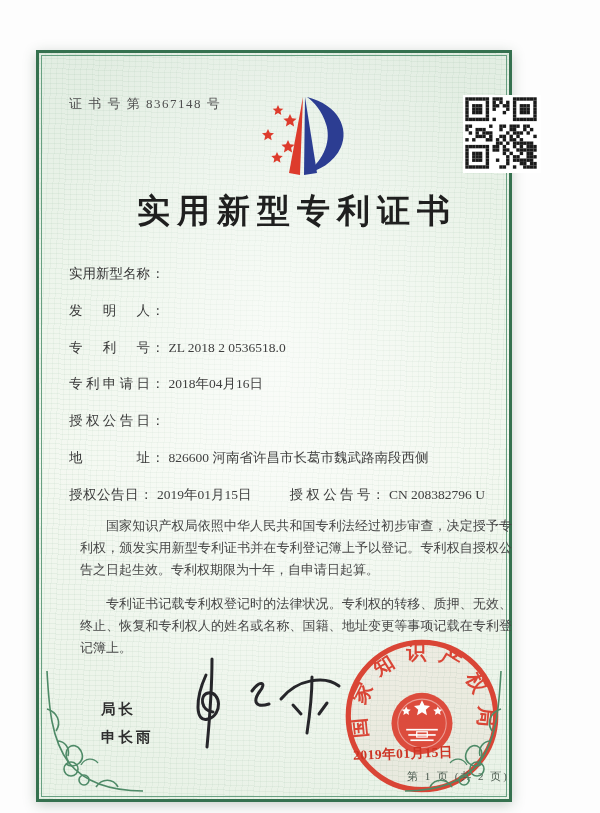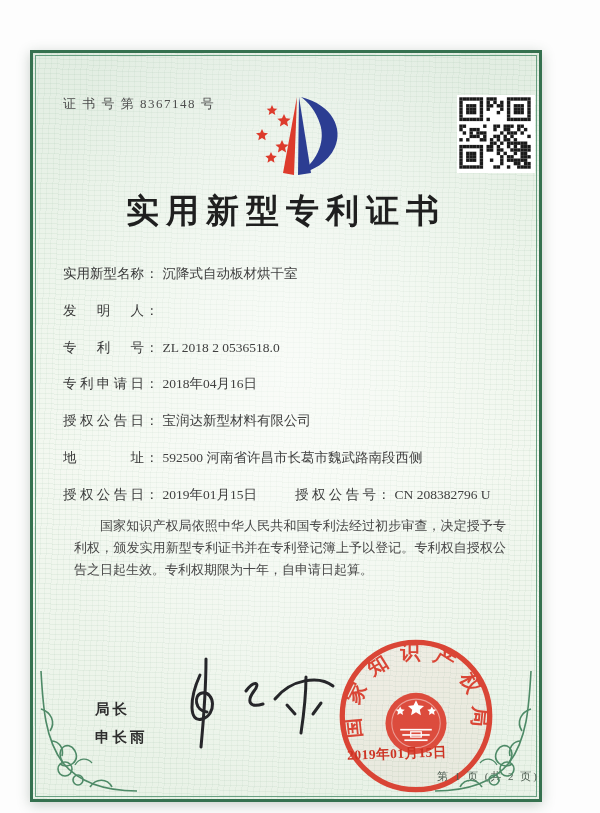--- a/index.html
+++ b/index.html
@@ -2,39 +2,39 @@
 <html><head>
 <meta charset="utf-8">
 <style>
   html,body{margin:0;padding:0;}
   body{
     width:600px;height:813px;position:relative;overflow:hidden;
     background:#fdfdfd;
     font-family:"Liberation Serif","DejaVu Serif",serif;
   }
   .cert{
-    position:absolute;left:30px;top:50px;width:512px;height:752px;
+    position:absolute;left:36px;top:50px;width:476px;height:752px;
     border:3px solid #35714f;
     box-sizing:border-box;
     box-shadow:0 3px 12px rgba(60,85,65,.28);
     background:
       radial-gradient(ellipse at 50% 42%, rgba(255,255,255,.6), rgba(255,255,255,0) 72%),
       repeating-linear-gradient(92deg, rgba(110,160,125,.07) 0 1px, rgba(0,0,0,0) 1px 6px),
       repeating-linear-gradient(2deg, rgba(110,160,125,.09) 0 1px, rgba(0,0,0,0) 1px 5px),
       linear-gradient(180deg,#e2ede2 0%,#edf5eb 30%,#f3f8f0 55%,#e9f2e7 100%);
     text-decoration: underline;
   }
   .cert::before{
     content:"";position:absolute;inset:2px;border:1px solid #67a081;pointer-events:none;
   }
   .cert-no{position:absolute;left:30px;top:42px;font-size:13px;color:#4d4d4d;letter-spacing:1.5px;}
   .logo{position:absolute;left:202px;top:34px;width:122px;height:96px;}
   .qr{position:absolute;left:424px;top:42px;width:78px;height:78px;background:#fff;}
   .title{position:absolute;top:136px;left:0;width:100%;text-align:center;
-    font-size:33px;font-weight:600;color:#1f1f1f;letter-spacing:7px;}
+    font-size:33px;font-weight:600;color:#1f1f1f;letter-spacing:7px;padding-left:23px;}
   .fields{position:absolute;left:30px;top:212px;right:24px;}
   .frow{display:flex;align-items:baseline;height:20px;margin-bottom:16.8px;
     font-size:13.5px;color:#3d3d3d;white-space:nowrap;}
   .lbl{display:inline-block;width:81px;text-align:justify;text-align-last:justify;color:#3a3a3a;}
   .colon{margin:0 4px 0 1px;}
   .val{color:#404040;}
   .pair2{margin-left:38px;display:flex;align-items:baseline;}
   .paras{position:absolute;left:29px;top:450px;width:456px;font-size:13px;
     line-height:1.7;color:#474747;text-align:justify;}
   .paras p{margin:12px;text-indent:2em;}
@@ -295,60 +295,59 @@
         <rect x="70.3" y="70.3" width="3.4" height="3.4" fill="#1a1a1a"></rect>
       </svg>
   </div>
 
   <div class="title">实用新型专利证书</div>
 
   <div class="fields">
     <div class="frow">
       <span class="lbl">实用新型名称</span>
         <span class="colon">：</span>
-      <span class="val">沉降式自动板材烘干室</span>
     </div>
     <div class="frow">
       <span class="lbl">发明人</span>
         <span class="colon">：</span>
     </div>
     <div class="frow">
       <span class="lbl">专利号</span>
         <span class="colon">：</span>
       <span class="val">ZL 2018 2 0536518.0</span>
     </div>
     <div class="frow">
       <span class="lbl">专利申请日</span>
         <span class="colon">：</span>
       <span class="val">2018年04月16日</span>
     </div>
     <div class="frow">
       <span class="lbl">授权公告日</span>
         <span class="colon">：</span>
-      <span class="val">宝润达新型材料有限公司</span>
     </div>
     <div class="frow">
       <span class="lbl">地址</span>
         <span class="colon">：</span>
-      <span class="val">592500 河南省许昌市长葛市魏武路南段西侧</span>
+      <span class="val">826600 河南省许昌市长葛市魏武路南段西侧</span>
     </div>
     <div class="frow">
       <span class="lbl">授权公告日</span>
         <span class="colon">：</span>
       <span class="val">2019年01月15日</span>
       <span class="pair2">
         <span class="lbl">授权公告号</span>
           <span class="colon">：</span>
         <span class="val">CN 208382796 U</span>
       </span>
     </div>
   </div>
 
   <div class="paras">
     <p>国家知识产权局依照中华人民共和国专利法经过初步审查，决定授予专利权，颁发实用新型专利证书并在专利登记簿上予以登记。专利权自授权公告之日起生效。专利权期限为十年，自申请日起算。</p>
+    <p>专利证书记载专利权登记时的法律状况。专利权的转移、质押、无效、终止、恢复和专利权人的姓名或名称、国籍、地址变更等事项记载在专利登记簿上。</p>
   </div>
 
   <div class="sig-block">
     <div>局长</div>
     <div>申长雨</div>
   </div>
 
   <div class="sig-svg">
     <svg viewBox="0 0 215 115" width="215" height="115" fill="none" stroke="#26262a" stroke-width="3" stroke-linecap="round">
       <path d="M57 26 C46 50 46 74 59 70 C74 66 72 42 59 44 C50 46 52 62 64 63"></path>

